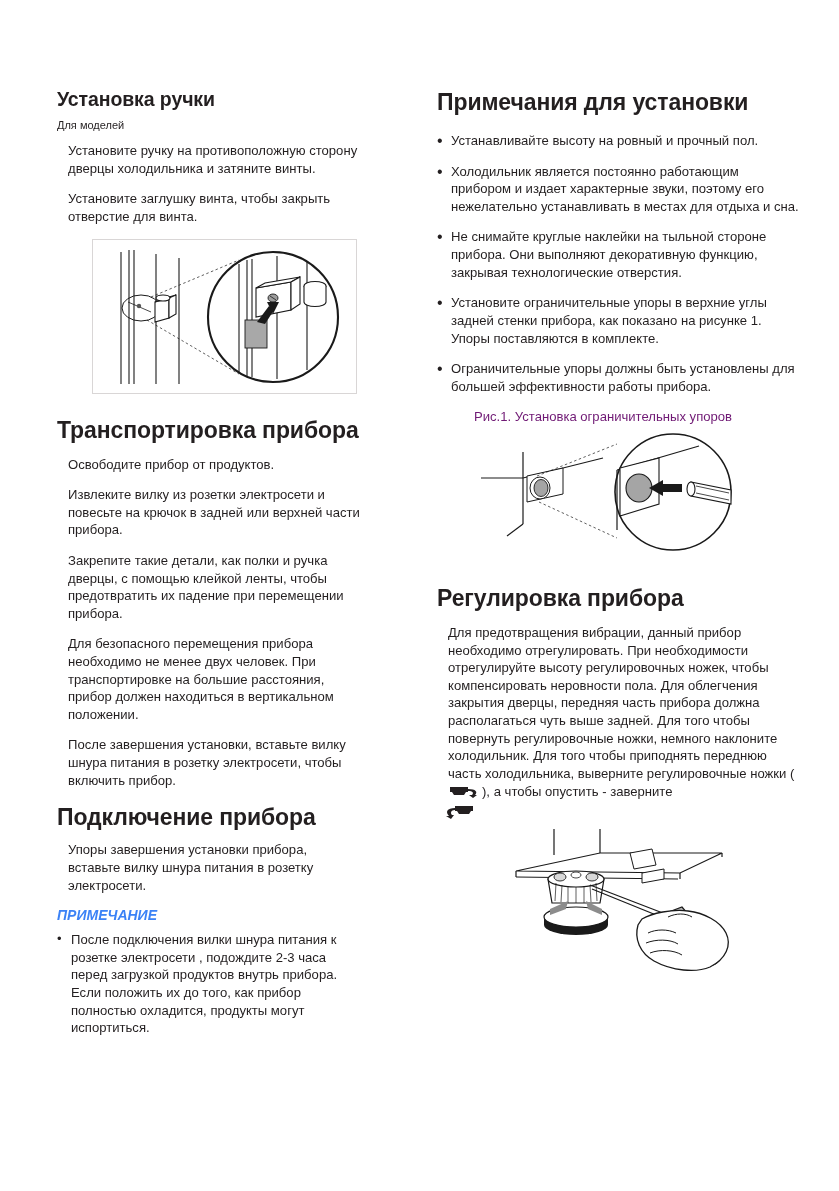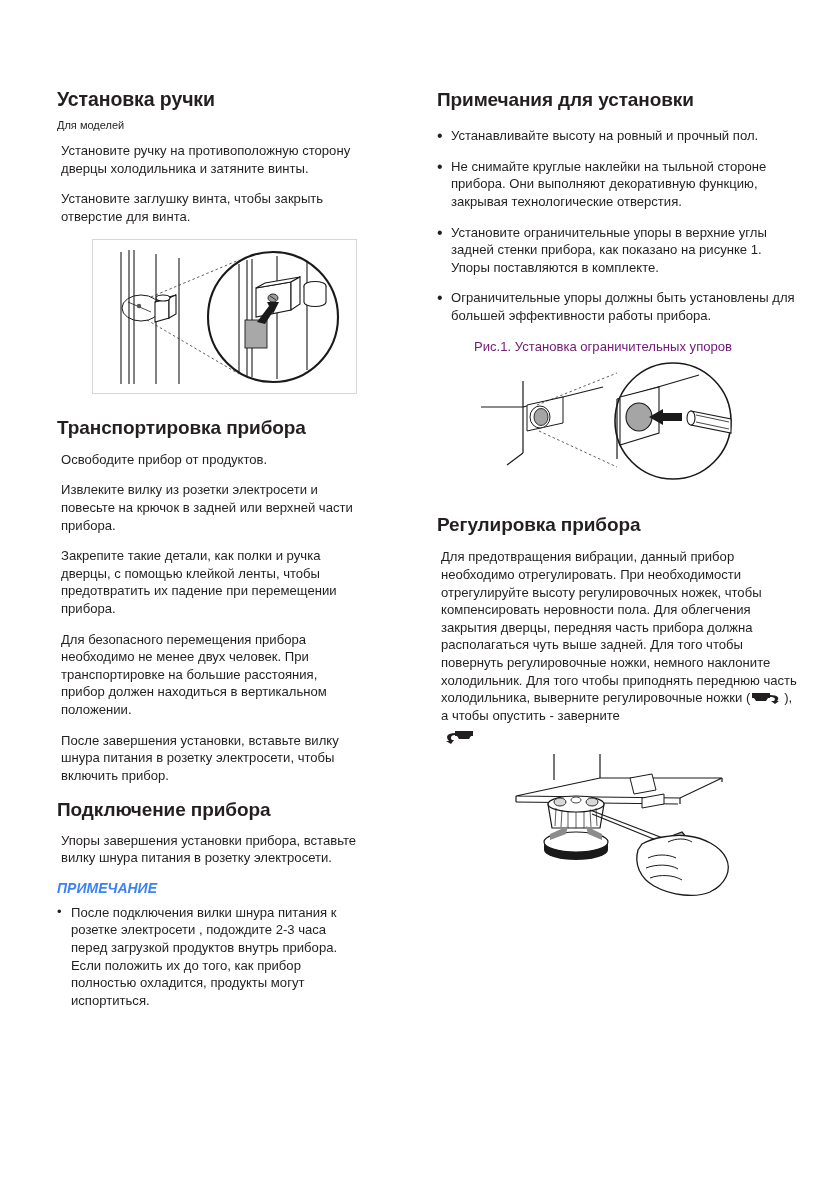--- a/index.html
+++ b/index.html
@@ -33,32 +33,32 @@
   h1.sec {
     font-family: "Liberation Sans", sans-serif;
     font-weight: bold;
     font-size: 19.5px;
     line-height: 1.22;
     margin: 0 0 6px 0;
     letter-spacing: -0.1px;
     color: #231f20;
   }
   h1.sec.big {
-    font-size: 19px;
+    font-size: 23px;
   }
   .subtle {
     font-size: 11px;
     line-height: 1.3;
     margin: 6px 0 10px 0;
     color: #231f20;
   }
   p.body {
     font-size: 13.1px;
     line-height: 1.345;
-    margin: 0 0 13px 4px;
+    margin: 0 0 13px 11px;
     color: #231f20;
   }
   .indent { margin-left: 37px; }
 
   ul.bullets {
     list-style: none;
     margin: 0;
     padding: 0;
   }
   ul.bullets li {
@@ -210,20 +210,21 @@
     </section>
   </div>
 
   <div class="col col-right">
 
     <section>
       <h1 class="sec big">Примечания для установки</h1>
       <div style="height:10px"></div>
       <ul class="bullets dotbig">
         <li>Устанавливайте высоту на ровный и прочный пол.</li>
+        <li>Холодильник является постоянно работающим прибором и издает характерные звуки, поэтому его нежелательно устанавливать в местах для отдыха и сна.</li>
         <li>Не снимайте круглые наклейки на тыльной стороне прибора. Они выполняют декоративную функцию, закрывая технологические отверстия.</li>
         <li>Установите ограничительные упоры в верхние углы задней стенки прибора, как показано на рисунке 1. Упоры поставляются в комплекте.</li>
         <li>Ограничительные упоры должны быть установлены для большей эффективности работы прибора.</li>
       </ul>
 
       <div class="fig-caption">Рис.1. Установка ограничительных упоров</div>
 
       <div class="figplain">
         <svg width="290" height="128" viewBox="0 0 290 128" fill="none" stroke="#1a1a1a" stroke-width="1.2">
 

